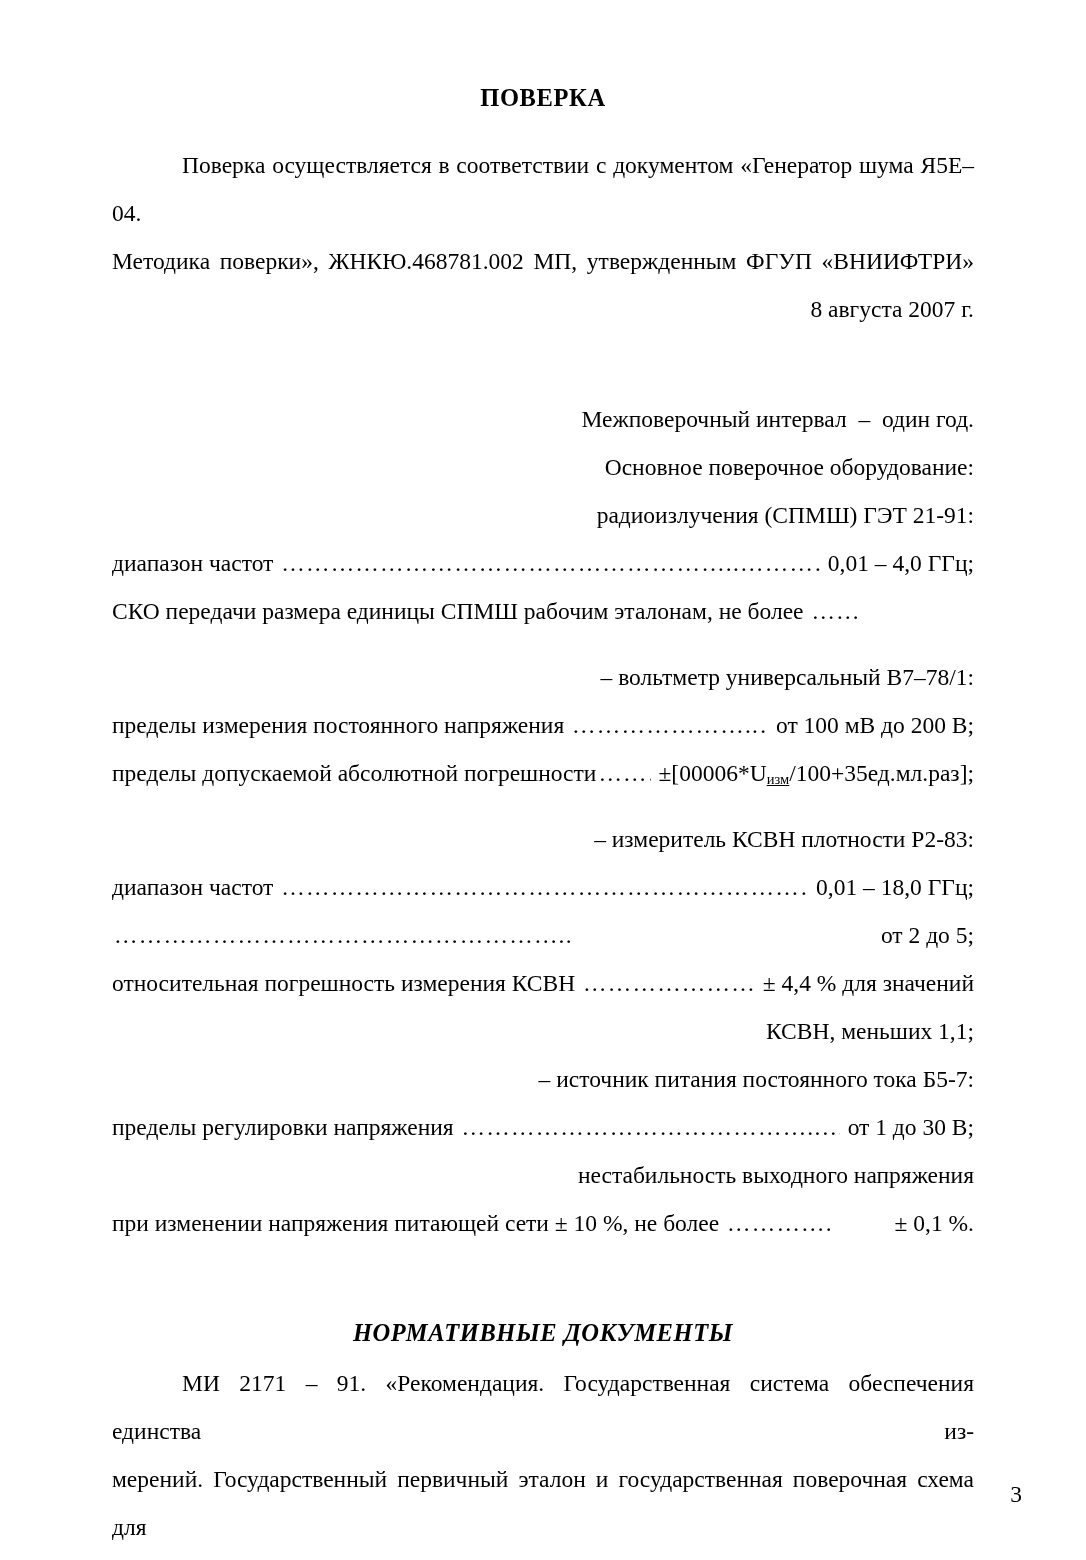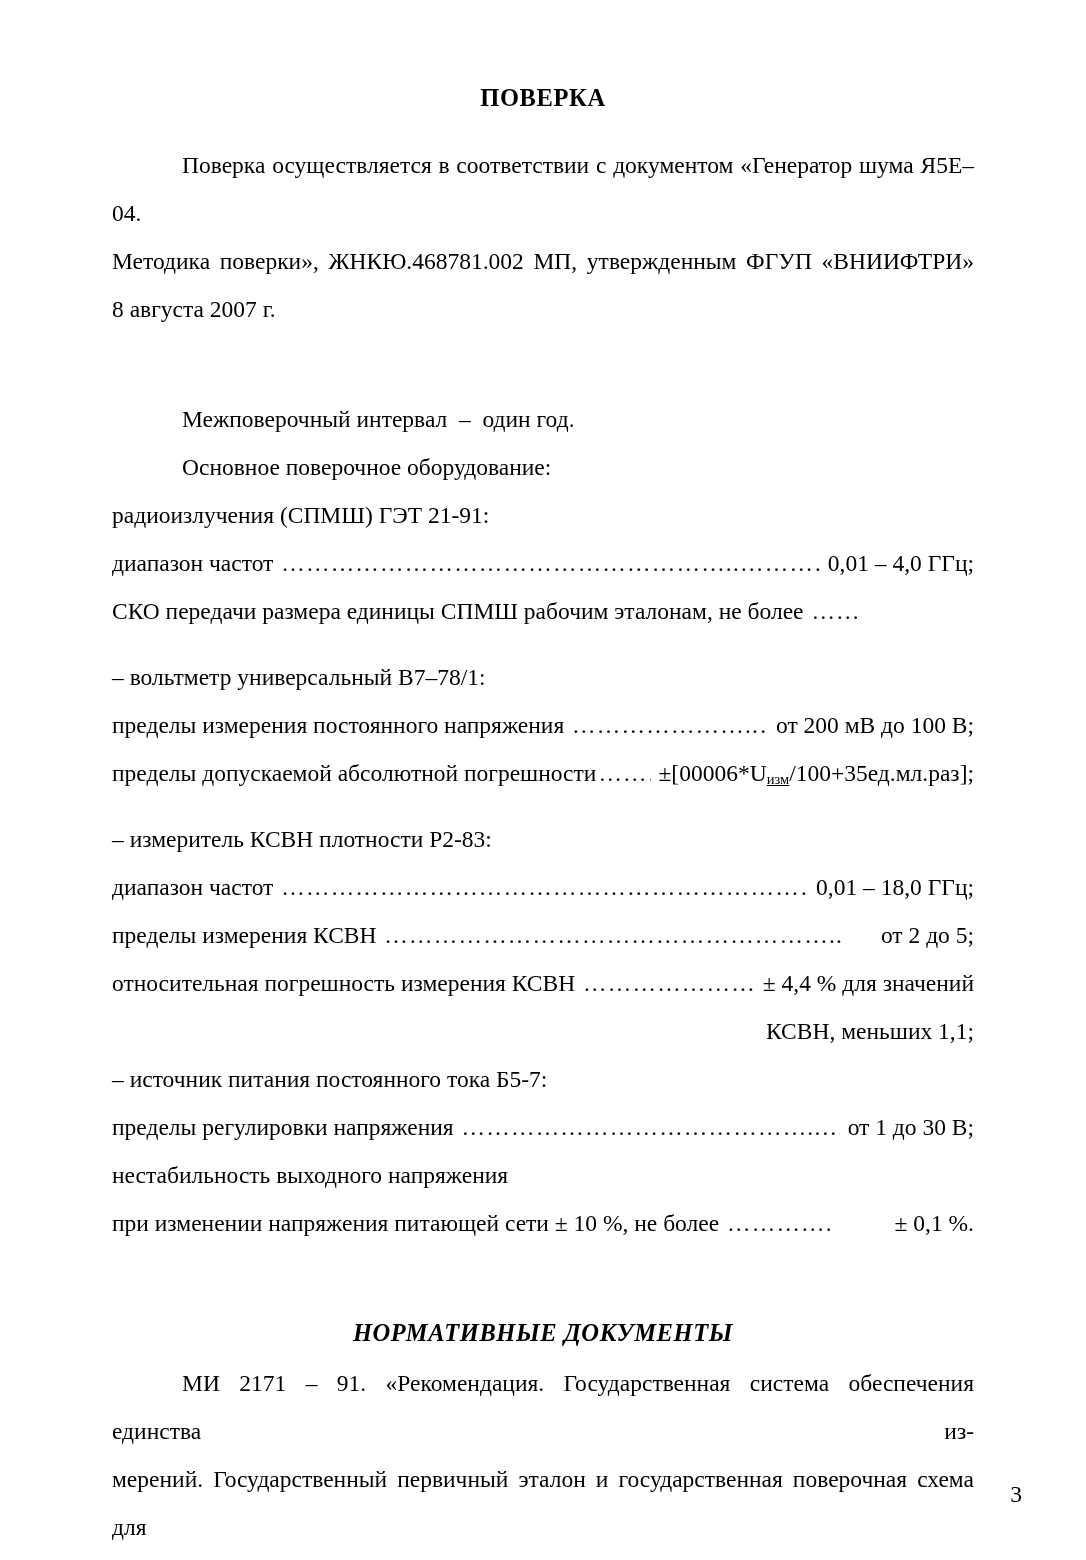--- a/index.html
+++ b/index.html
@@ -45,20 +45,21 @@
     margin: 0 0 14px 0;
     font-style: italic;
   }
 
   
   .ln {
     font-size: 23.5px;
     line-height: 48px;
     margin: 0;
     white-space: pre;
+    text-align: right;
   }
   .ln.just {
     white-space: normal;
     text-align: justify;
     text-align-last: justify;
   }
   .ln.last {
     white-space: normal;
     text-align: justify;
     text-align-last: left;
@@ -139,41 +140,40 @@
       <span class="dots">……</span>
     </div>
 
     <div class="gap-sm"></div>
 
     <p class="ln">– вольтметр универсальный В7–78/1:</p>
 
     <div class="leader">
       <span class="lbl">пределы измерения постоянного напряжения </span>
       <span class="dots">…………………..……….</span>
-      <span class="val"> от 200 мВ до 100 В;</span>
+      <span class="val"> от 100 мВ до 200 В;</span>
     </div>
 
     <div class="leader">
       <span class="lbl">пределы допускаемой абсолютной погрешности</span>
       <span class="dots">………….......</span>
       <span class="val"><span> ±[00006*U</span><sub>изм</sub><span>/100+35ед.мл.раз];</span></span>
     </div>
 
     <div class="gap-sm"></div>
 
     <p class="ln">– измеритель КСВН плотности Р2-83:</p>
 
     <div class="leader">
       <span class="lbl">диапазон частот </span>
       <span class="dots">………………………………………………………………</span>
       <span class="val"> 0,01 – 18,0 ГГц;</span>
     </div>
 
     <div class="leader">
-      <span class="lbl">пределы измерения КСВН </span>
       <span class="dots">………………………………………………..</span>
       <span class="val"> от 2 до 5;</span>
     </div>
 
     <div class="leader">
       <span class="lbl">относительная погрешность измерения КСВН </span>
       <span class="dots">………………………..</span>
       <span class="val"> ± 4,4 % для значений</span>
     </div>
 

